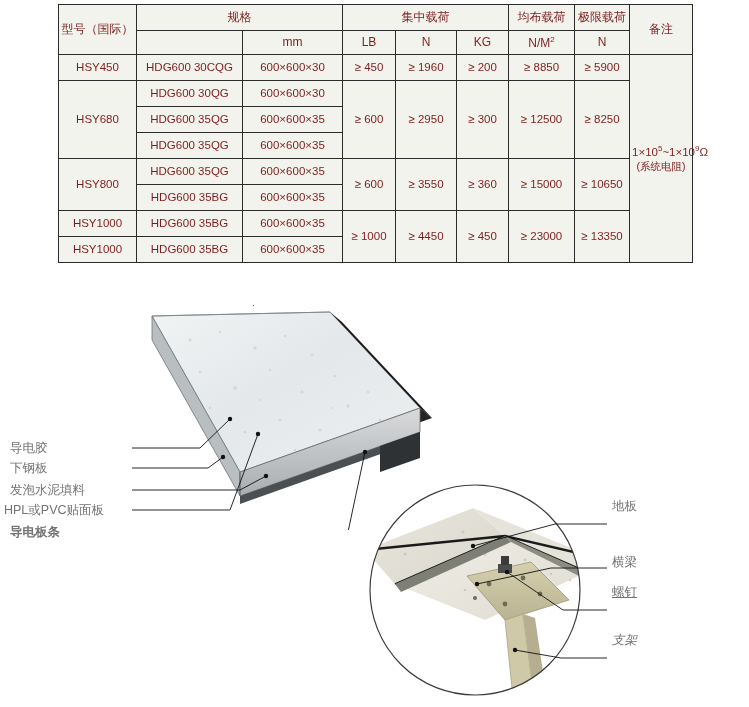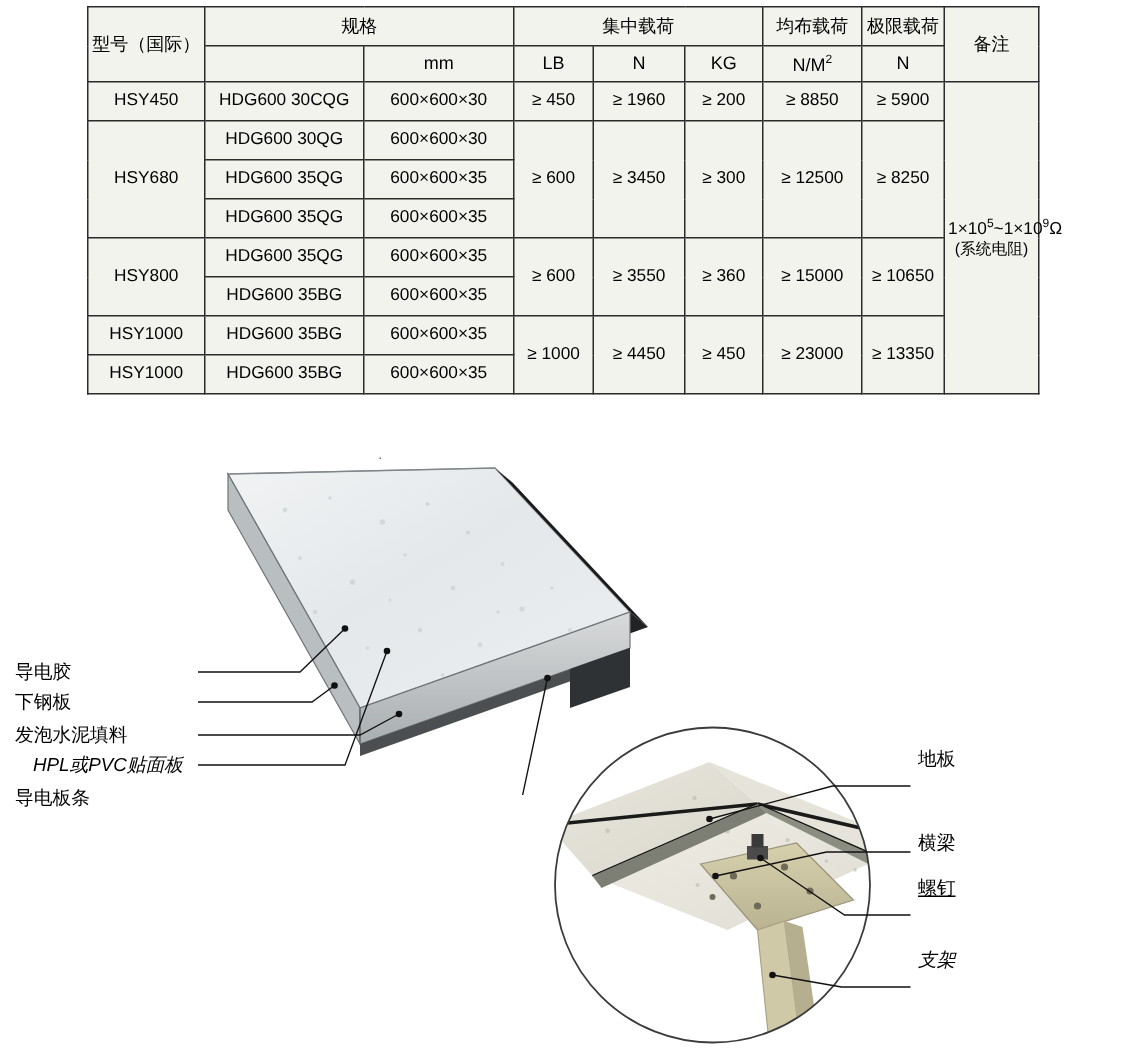--- a/index.html
+++ b/index.html
@@ -25,21 +25,21 @@
     table-layout:fixed;
   }
   table.spec td, table.spec th{
     border:1px solid #2b2b2b;
     font-weight:normal;
     font-size:11.5px;
     text-align:center;
     vertical-align:middle;
     padding:3px 2px;
     line-height:1.25;
-    color:#000000;
+    color:#7f1d1d;
     background:#f3f3ed;
   }
   table.spec th{font-size:12px;}
   .hdr-group{height:26px;}
   .hdr-sub{height:24px;margin-top:40px;}
   .row-cell{height:26px;}
   .sup{font-size:8px;vertical-align:super;}
   .remark-cell{font-size:11px;line-height:1.5;margin-top:48px;}
   .remark-cell .r2{display:block;font-size:10.5px;}
 
@@ -51,21 +51,21 @@
   }
 
   
   .panel-svg{position:absolute;left:80px;top:0px;}
   .circle-svg{position:absolute;left:355px;top:180px;}
 
   
   .lbl{
     position:absolute;
     font-size:12.5px;
-    color:#000000;
+    color:#737373;
     white-space:nowrap;
     font-family:"Liberation Sans","DejaVu Sans",sans-serif;
   }
   .lbl-l{text-align:right;}
 
   .tiny-mark{position:absolute;font-size:9px;color:#555;}
 </style>
 </head>
 <body>
 
@@ -116,21 +116,21 @@
           <span>1×10<span class="sup">5</span>~1×10<span class="sup">9</span>Ω</span>
           <span class="r2">(系统电阻)</span>
         </td>
       </tr>
 
       <tr class="row-cell">
         <td rowspan="3">HSY680</td>
         <td>HDG600 30QG</td>
         <td>600×600×30</td>
         <td rowspan="3">≥ 600</td>
-        <td rowspan="3">≥ 3450</td>
+        <td rowspan="3">≥ 2950</td>
         <td rowspan="3">≥ 300</td>
         <td rowspan="3">≥ 12500</td>
         <td rowspan="3">≥ 8250</td>
       </tr>
       <tr class="row-cell">
         <td>HDG600 35QG</td>
         <td>600×600×35</td>
       </tr>
       <tr class="row-cell">
         <td>HDG600 35QG</td>
@@ -247,22 +247,22 @@
       <circle cx="143" cy="157" r="2.2"></circle>
       <circle cx="186" cy="176" r="2.2"></circle>
       <circle cx="178" cy="134" r="2.2"></circle>
       <circle cx="285" cy="152" r="2.2"></circle>
     </g>
   </svg>
 
   <div class="lbl lbl-l" style="left:10px;top:140px;">导电胶</div>
   <div class="lbl lbl-l" style="left:10px;top:160px;text-align:center;">下钢板</div>
   <div class="lbl lbl-l" style="left:10px;top:182px;">发泡水泥填料</div>
-  <div class="lbl lbl-l" style="left:22px;top:202px;font-style:italic;">HPL或PVC贴面板</div>
-  <div class="lbl lbl-l" style="left:10px;top:224px;">导电板条</div>
+  <div class="lbl lbl-l" style="left:4px;top:202px;">HPL或PVC贴面板</div>
+  <div class="lbl lbl-l" style="left:10px;top:224px;font-weight:bold;">导电板条</div>
 
   <svg class="circle-svg" width="260" height="230" viewBox="0 0 260 230">
     <defs>
       <clipPath id="circClip">
           <circle cx="120" cy="110" r="105"></circle>
         </clipPath>
       <linearGradient id="tileA" x1="0" y1="0" x2="1" y2="1">
         <stop offset="0%" stop-color="#e9e7dd"></stop>
         <stop offset="100%" stop-color="#d9d7cc"></stop>
       </linearGradient>

